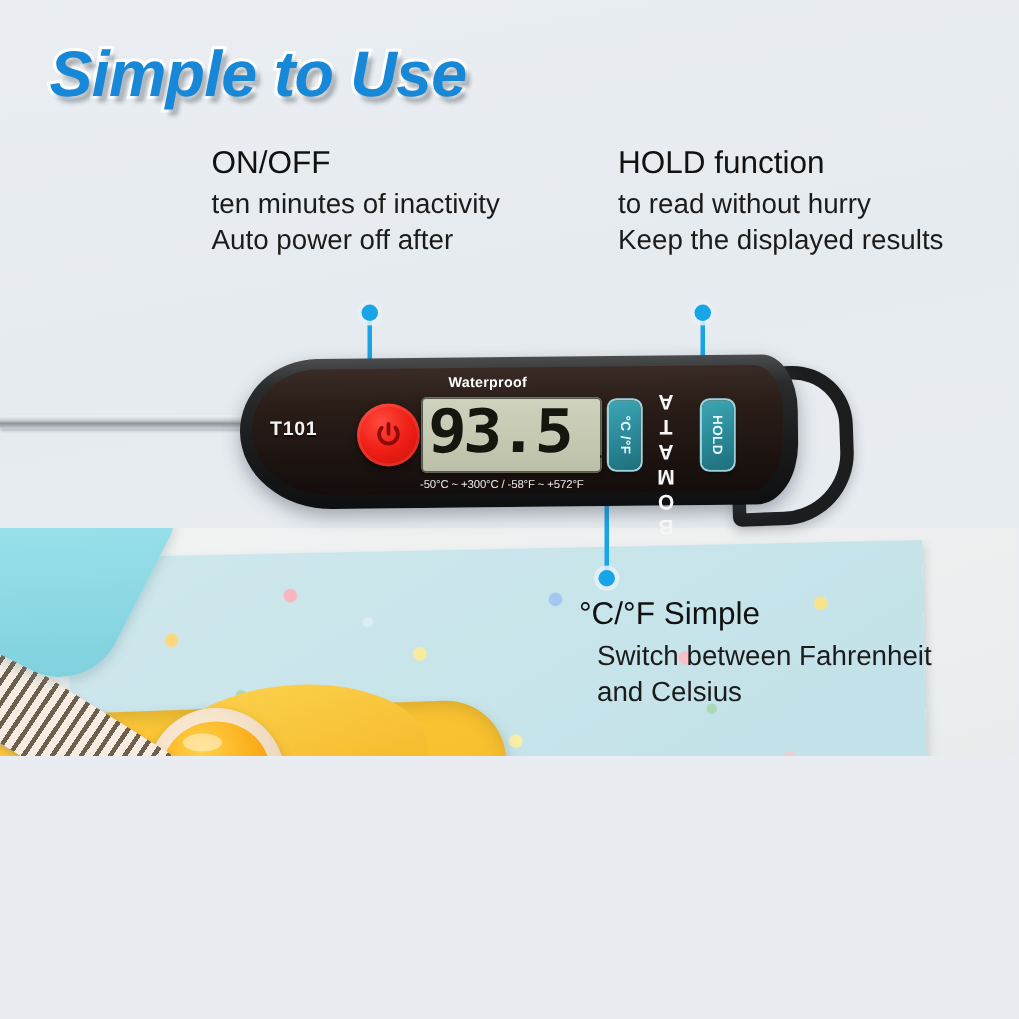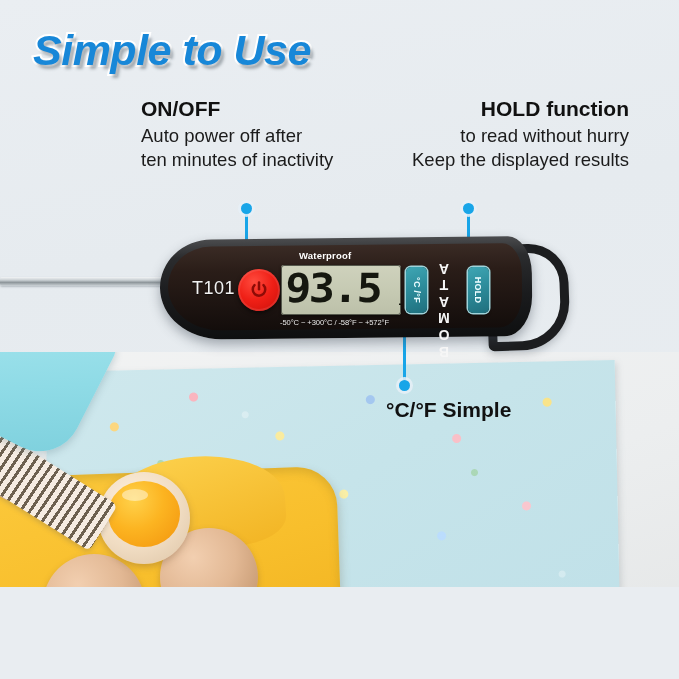--- a/index.html
+++ b/index.html
@@ -1,42 +1,42 @@
 <!DOCTYPE html>
 <html><head>
 <meta charset="utf-8">
 <style>
   html,body{margin:0;padding:0;}
   body{
     width:679px;height:679px;overflow:hidden;
     font-family:"Liberation Sans", sans-serif;
     background:#e9edf1;
   }
-  .stage{position:relative;width:679px;height:587px;overflow:hidden;
+  .stage{position:relative;width:679px;height:504px;overflow:hidden;
     background:linear-gradient(170deg,#eaeef2 0%,#e6ebef 40%,#e9edf1 100%);}
 
   
   .title{
     position:absolute;left:33px;top:26px;
     font-size:43px;font-weight:bold;font-style:italic;
     letter-spacing:-0.5px;
     color:#1787d8;
     -webkit-text-stroke:4px #ffffff;
     paint-order:stroke fill;
     text-shadow:3px 4px 3px rgba(80,90,100,.45);
   }
 
   
   .cblock{position:absolute;}
-  .chead{font-size:21px;font-weight:bold;color:#111;line-height:1.15;margin-bottom:3px;}
+  .chead{font-size:21px;font-weight:normal;color:#111;line-height:1.15;margin-bottom:3px;}
   .cbody{font-size:18.5px;color:#1b1b1b;line-height:1.28;}
   .cbody div{white-space:nowrap;}
 
   #blk-onoff{left:141px;top:97px;}
-  #blk-hold{left:412px;top:97px;text-align:right;}
+  #blk-hold{left:412px;top:97px;}
   #blk-cf{left:386px;top:398px;}
   #blk-cf .cbody{padding-left:12px;}
 
   
   .leader{position:absolute;width:3px;background:#18a5e8;}
   .dot{position:absolute;width:11px;height:11px;border-radius:50%;
     background:#18a5e8;box-shadow:0 0 0 3px rgba(230,240,247,.85);}
 
   #lead-onoff{left:245px;top:207px;height:80px;}
   #dot-onoff{left:241px;top:203px;}
@@ -133,21 +133,21 @@
   .loop{position:absolute;left:487px;top:16px;width:64px;height:88px;
     border:9px solid #1c1d1f;border-radius:8px 40px 48px 6px;
     transform:rotate(-2deg);
     background:transparent;
     box-shadow:0 3px 8px rgba(60,70,80,.3);}
   .loop:after{content:"";position:absolute;left:-2px;top:-2px;width:0;height:0;
     border-left:44px solid transparent;border-top:0 solid transparent;}
 
   .face{position:absolute;left:168px;top:18px;width:350px;height:84px;}
 
-  .model{position:absolute;left:24px;top:32px;font-size:18px;font-weight:normal;
+  .model{position:absolute;left:12px;top:32px;font-size:13px;font-weight:bold;
     color:#f2f2f2;letter-spacing:0.5px;text-shadow:0 1px 1px rgba(0,0,0,.6);}
   .power{position:absolute;left:70px;top:23px;width:42px;height:42px;border-radius:50%;
     background:radial-gradient(circle at 38% 30%,#ff4a3d 0%,#ef1f16 48%,#c80f09 100%);
     box-shadow:0 2px 4px rgba(0,0,0,.55), 0 0 0 2px rgba(255,255,255,.1) inset;
     display:flex;align-items:center;justify-content:center;}
   .power svg{width:20px;height:20px;}
 
   .waterproof{position:absolute;left:131px;top:4px;font-size:9.5px;font-weight:bold;
     color:#ffffff;letter-spacing:0.2px;}
   .lcd{position:absolute;left:113px;top:19px;width:120px;height:50px;
@@ -199,39 +199,43 @@
     <div class="brush-ferrule"></div>
     <div class="brush-handle"></div>
     <div class="brush-head"></div>
   </div>
 
   <div class="title">Simple to Use</div>
 
   <div class="cblock" id="blk-onoff">
     <div class="chead">ON/OFF</div>
     <div class="cbody">
+      <div>ten minutes of inactivity</div>
       <div>Auto power off after</div>
-      <div>ten minutes of inactivity</div>
     </div>
   </div>
   <div class="leader" id="lead-onoff"></div>
   <div class="dot" id="dot-onoff"></div>
 
   <div class="cblock" id="blk-hold">
     <div class="chead">HOLD function</div>
     <div class="cbody">
       <div>to read without hurry</div>
       <div>Keep the displayed results</div>
     </div>
   </div>
   <div class="leader" id="lead-hold"></div>
   <div class="dot" id="dot-hold"></div>
 
   <div class="cblock" id="blk-cf">
     <div class="chead">°C/°F Simple</div>
+    <div class="cbody">
+      <div>Switch between Fahrenheit</div>
+      <div>and Celsius</div>
+    </div>
   </div>
   <div class="leader" id="lead-cf"></div>
   <div class="dot" id="dot-cf"></div>
 
   <div class="thermo">
     <div class="probe"></div>
     <div class="loop"></div>
     <div class="body"></div>
 
     <div class="face">

